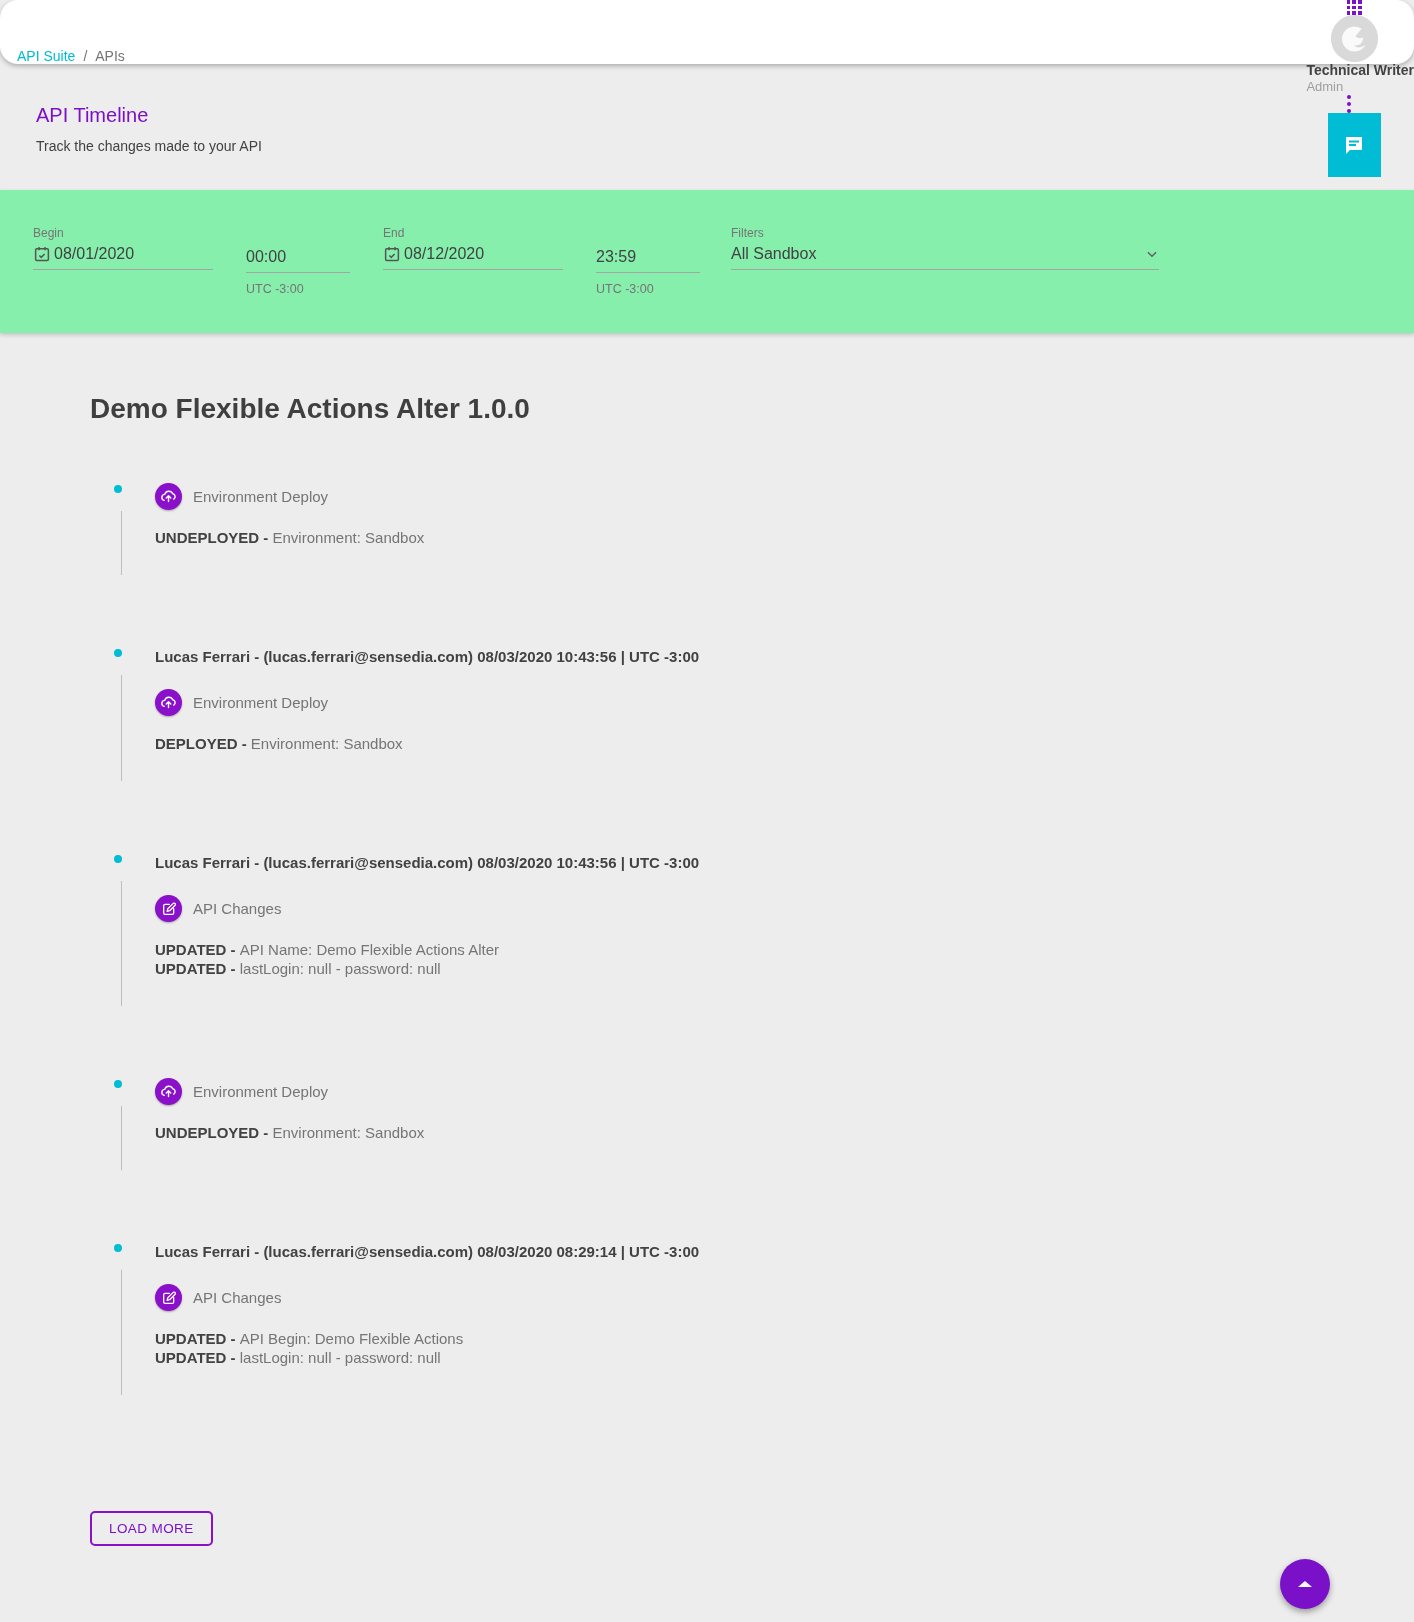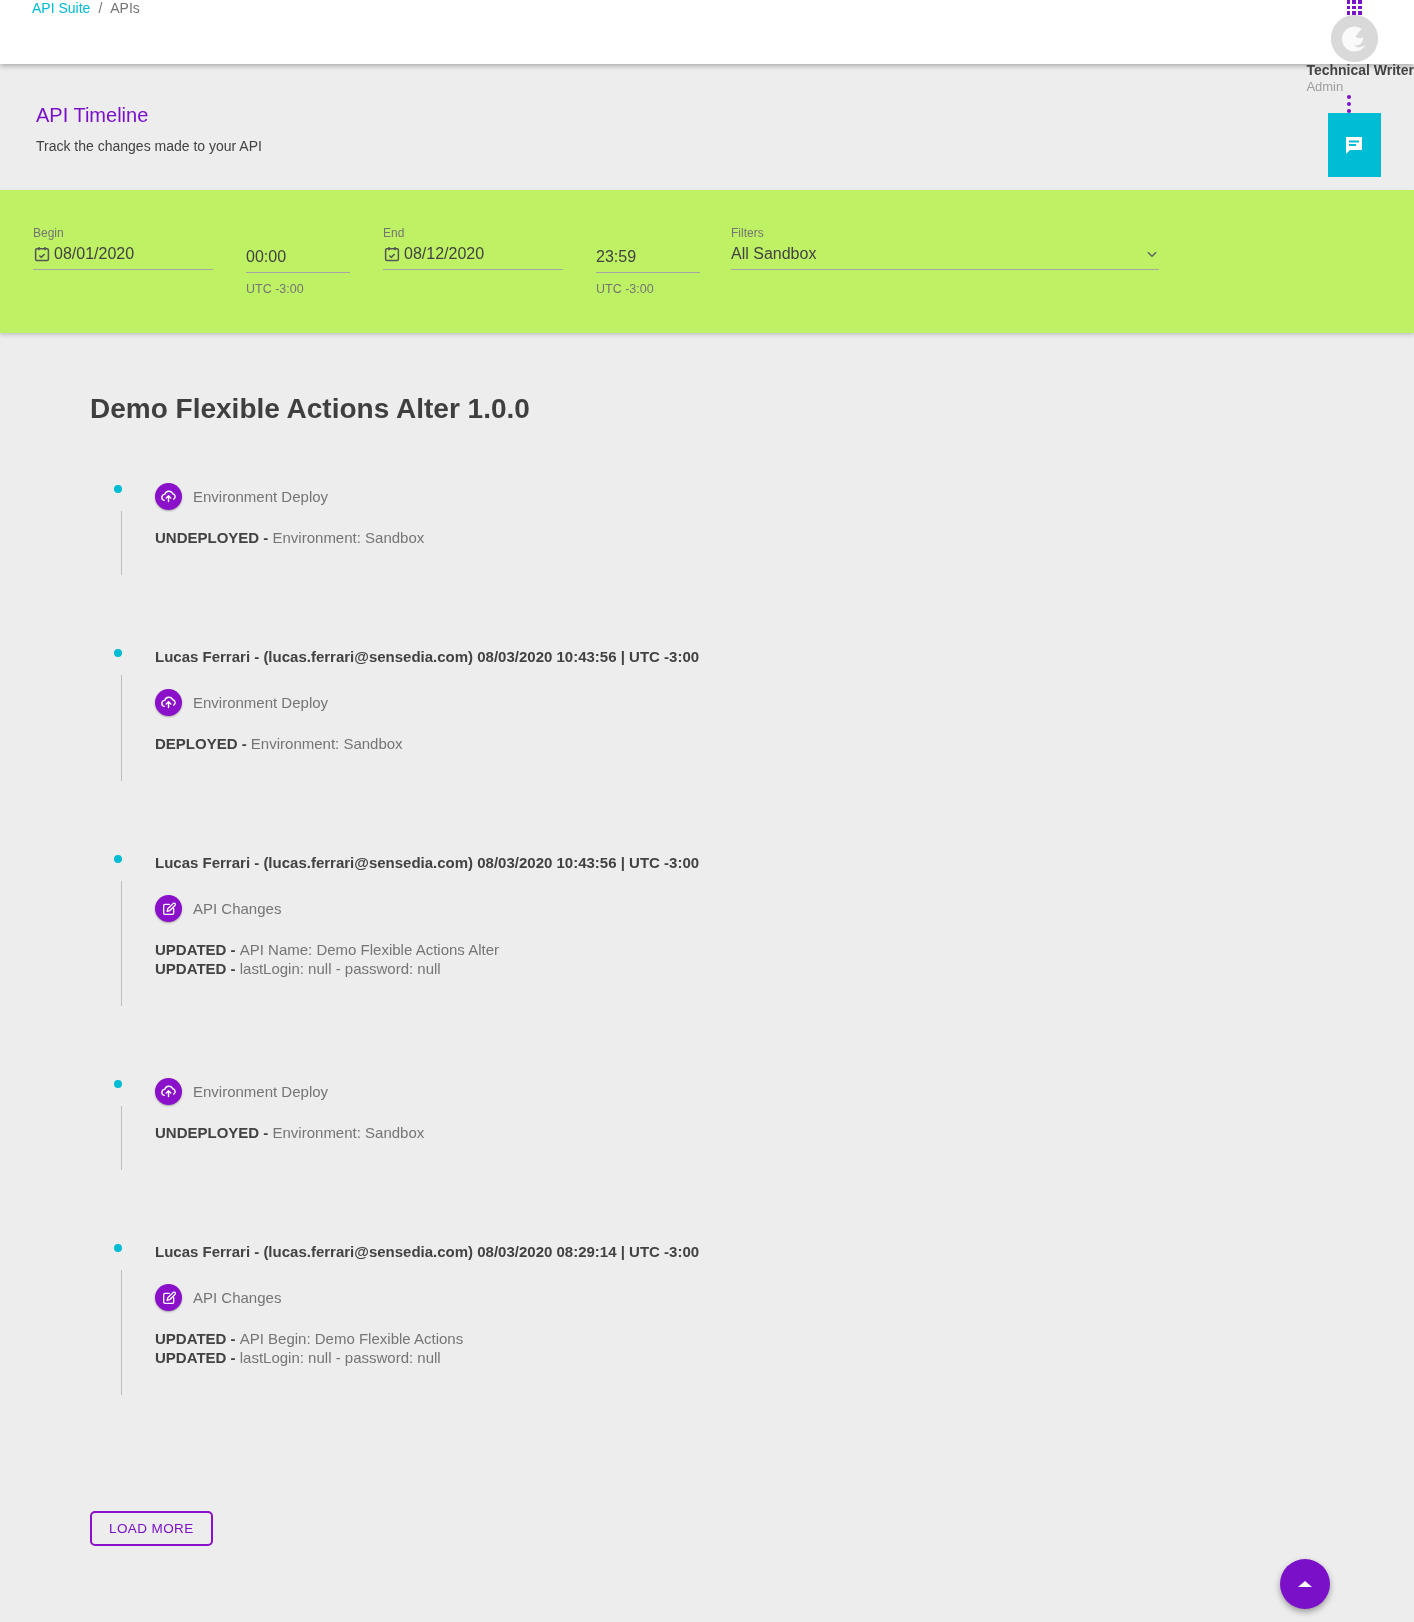--- a/index.html
+++ b/index.html
@@ -8,23 +8,24 @@
     font-family:"Liberation Sans", sans-serif;
     background:#ededed;
     color:#424242;
     overflow:hidden;
     position:relative;
   }
   
   .topbar {
     position:relative; z-index:30;
     height:64px; background:#ffffff;
-    display:flex; align-items:flex-start;
-    padding-left:32px;
+    display:flex; align-items:flex-end;
+    padding-left:17px;
     box-shadow:0 2px 5px rgba(0,0,0,.28);
+    border-radius:18px;
   }
   .breadcrumb { font-size:14px; display:flex; gap:8px; align-items:center; }
   .breadcrumb .root { color:#00bcd4; cursor:pointer; }
   .breadcrumb .sep, .breadcrumb .current { color:#757575; }
   .topbar-right { margin-left:auto; display:flex; align-items:center; height:100%;flex-direction:column; }
   .apps-grid { width:15px; height:15px; display:grid; grid-template-columns:repeat(3,1fr); gap:2px; cursor:pointer; }
   .apps-grid i { background:#7b10c9; width:3.5px; height:3.5px; }
   .v-divider { width:1px; height:42px; background:#e0e0e0; margin:0 26px 0 42px; }
   .avatar { width:47px; height:47px; border-radius:50%; background:#d9d9d9; overflow:hidden; flex:none; }
   .user-block { margin-left:12px; line-height:1.25; }
@@ -36,21 +37,21 @@
     width:53px; height:64px; background:#00bcd4; flex:none;
     display:flex; align-items:center; justify-content:center; cursor:pointer;
   }
   
   .page-header { background:#ededed; padding:40px 36px 0 36px; height:126px; }
   .page-title { color:#7b10c9; font-size:20px; font-weight:normal; }
   .page-subtitle { margin-top:11px; font-size:14px; color:#424242; }
   
   .filterbar {
     position:relative; z-index:20;
-    background:#bef264; height:143px;
+    background:#86efac; height:143px;
     box-shadow:0 2px 4px rgba(0,0,0,.18);
     display:flex; padding:36px 36px 0 33px;
   }
   .f-label { font-size:12px; color:#757575; margin-bottom:5px; }
   .f-caption { font-size:12.5px; color:#757575; margin-top:9px; }
   .field-row { display:flex; align-items:center; border-bottom:1px solid #a5a5a5; padding-bottom:6px; }
   .f-input { border:none; outline:none; background:transparent; font-family:"Liberation Sans",sans-serif; font-size:16px; color:#424242; width:100%; }
   .grp-date { width:180px; }
   .grp-time { width:104px; margin-left:33px; }
   .grp-time .field-row { margin-top:22px; }

